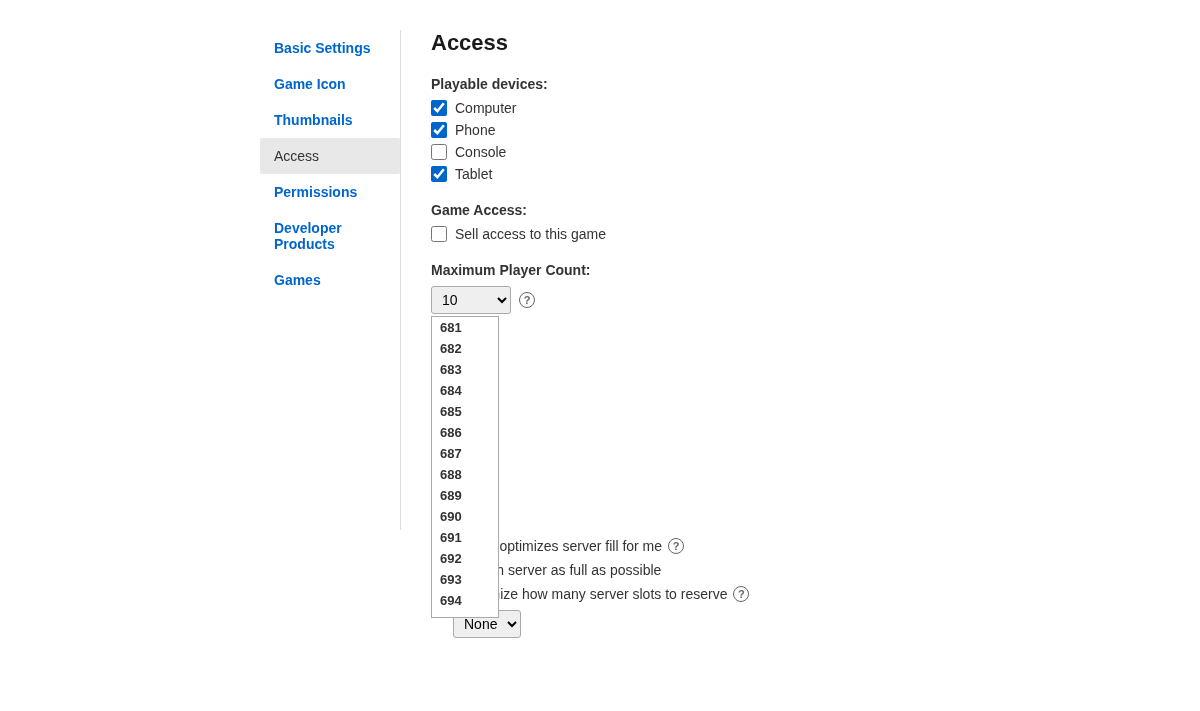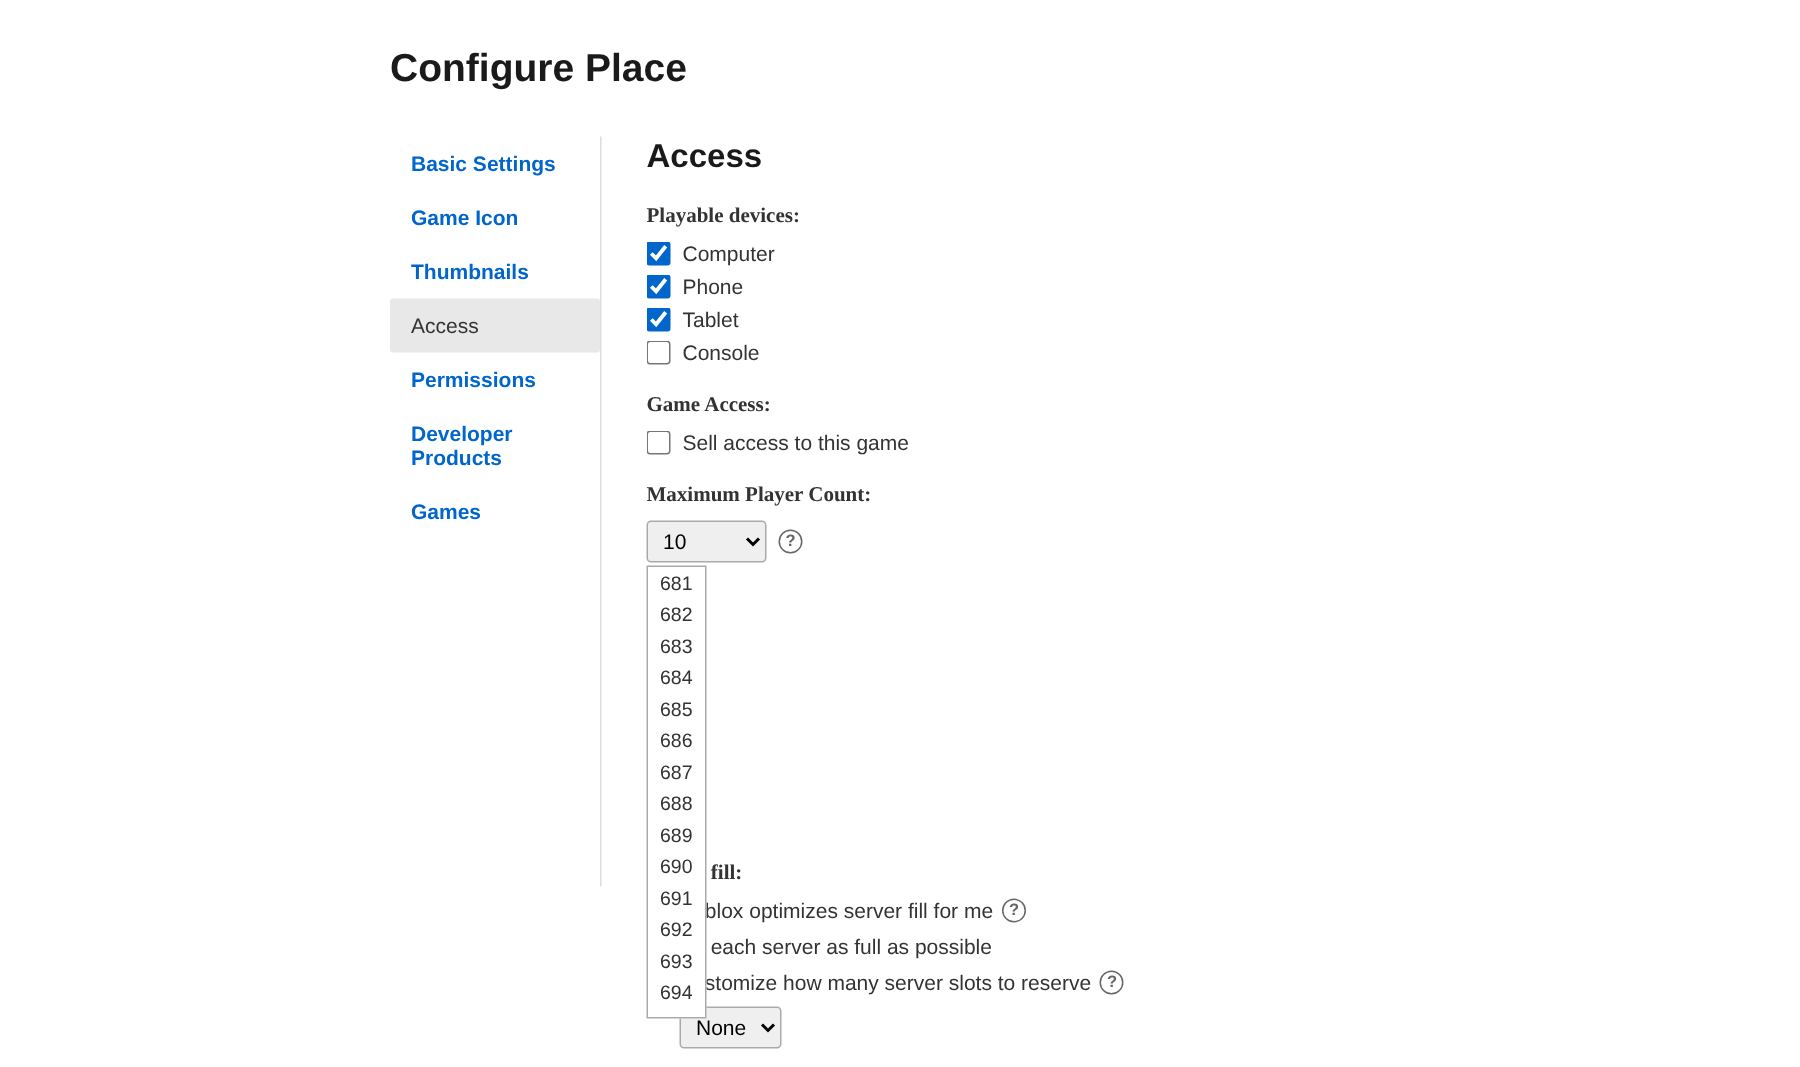--- a/index.html
+++ b/index.html
@@ -76,21 +76,20 @@
 
     .field-group {
       margin-bottom: 20px;
     }
 
     .field-label {
       font-size: 14px;
       font-weight: bold;
       color: #333;
       margin-bottom: 8px;
-      font-family: Liberation Serif, serif;
     }
 
     .checkbox-row {
       display: flex;
       align-items: center;
       margin-bottom: 6px;
       font-size: 14px;
       color: #333;
     }
 
@@ -139,25 +138,26 @@
 
     
     .dropdown-overlay {
       position: relative;
     }
 
     .dropdown-list {
       position: absolute;
       top: 30px;
       left: 0;
-      width: 40px;
+      width: 68px;
       background: #fff;
       border: 1px solid #aaa;
       z-index: 100;
       overflow: hidden;
+      font-weight: bold;
     }
 
     .dropdown-list-inner {
       max-height: 300px;
       overflow-y: auto;
     }
 
     .dropdown-item {
       padding: 3px 8px;
       font-size: 13px;
@@ -217,21 +217,20 @@
       background: #f1f1f1;
     }
     .dropdown-list-inner::-webkit-scrollbar-thumb {
       background: #aaa;
     }
   </style>
 </head>
 <body>
 
 <div class="page-container">
-  <h1>Configure Place</h1>
 
   <div class="layout">
 
     <div class="sidebar">
       <a class="sidebar-item">Basic Settings</a>
       <a class="sidebar-item">Game Icon</a>
       <a class="sidebar-item">Thumbnails</a>
       <a class="sidebar-item active">Access</a>
       <a class="sidebar-item">Permissions</a>
       <a class="sidebar-item">Developer Products</a>
@@ -247,26 +246,26 @@
         <div class="field-label">Playable devices:</div>
         <div class="checkbox-row">
           <input type="checkbox" id="computer" checked="" style="">
           <label for="computer">Computer</label>
         </div>
         <div class="checkbox-row">
           <input type="checkbox" id="phone" checked="" style="">
           <label for="phone">Phone</label>
         </div>
         <div class="checkbox-row">
+          <input type="checkbox" id="console" style="">
+          <label for="console">Console</label>
+        </div>
+        <div class="checkbox-row">
           <input type="checkbox" id="tablet" checked="" style="">
           <label for="tablet">Tablet</label>
-        </div>
-        <div class="checkbox-row">
-          <input type="checkbox" id="console" style="">
-          <label for="console">Console</label>
         </div>
       </div>
 
       <div class="field-group">
         <div class="field-label">Game Access:</div>
         <div class="checkbox-row">
           <input type="checkbox" id="sell-access" style="">
           <label for="sell-access">Sell access to this game</label>
         </div>
       </div>

